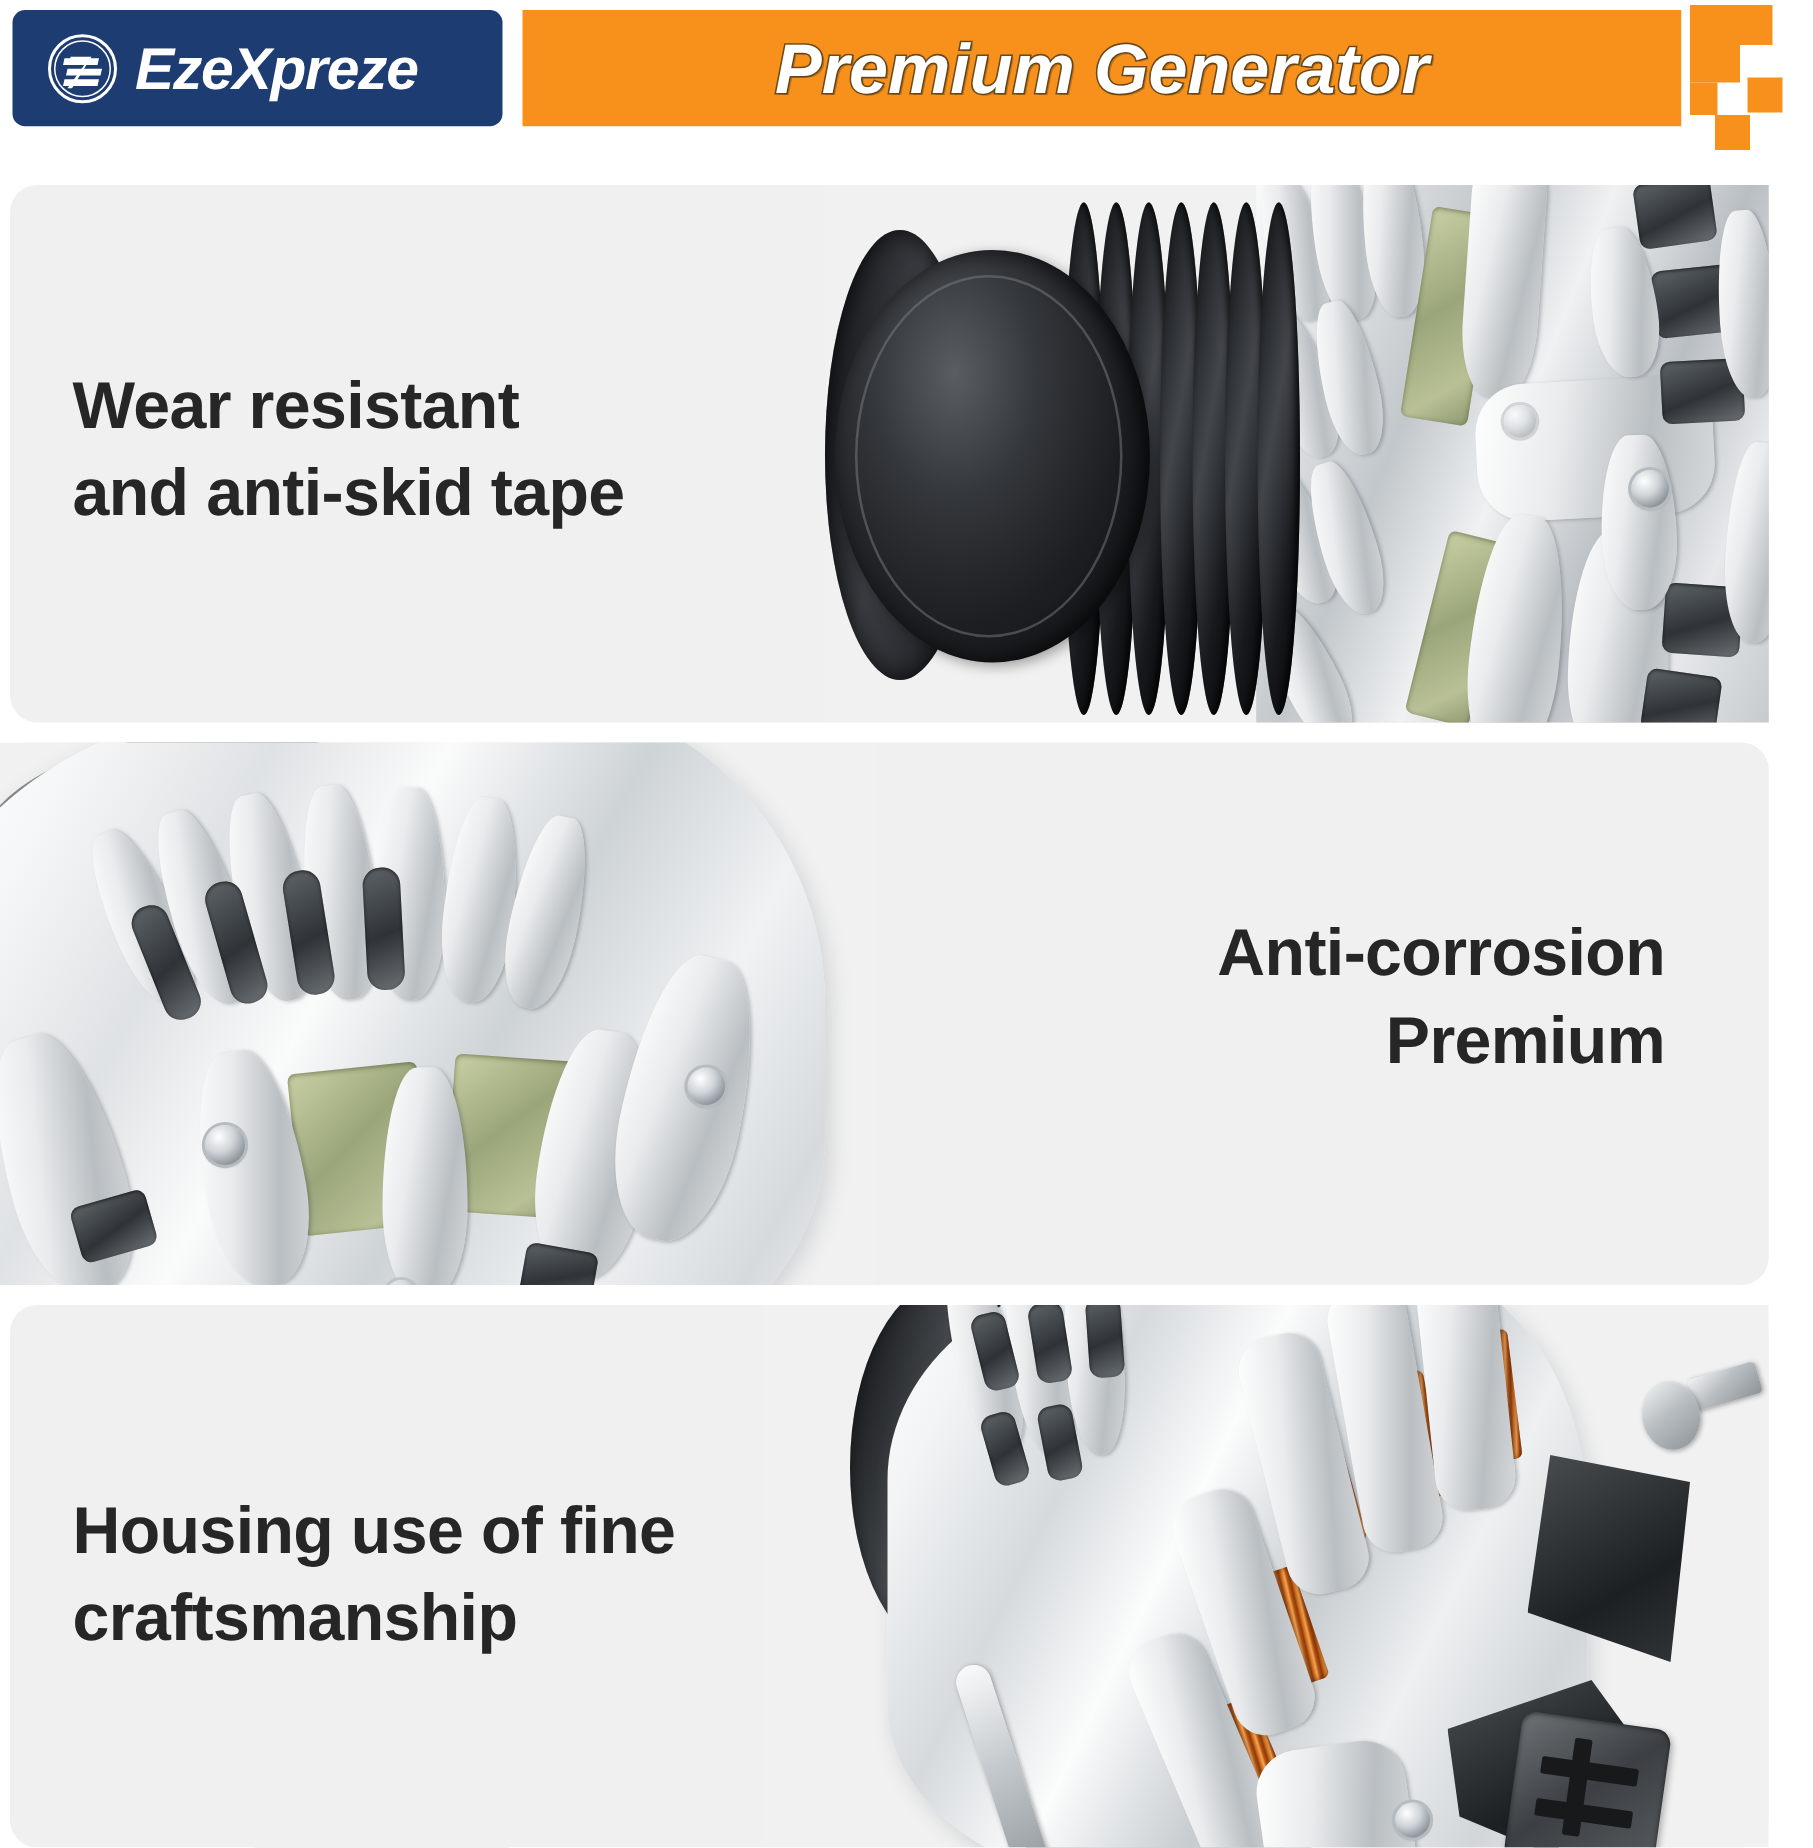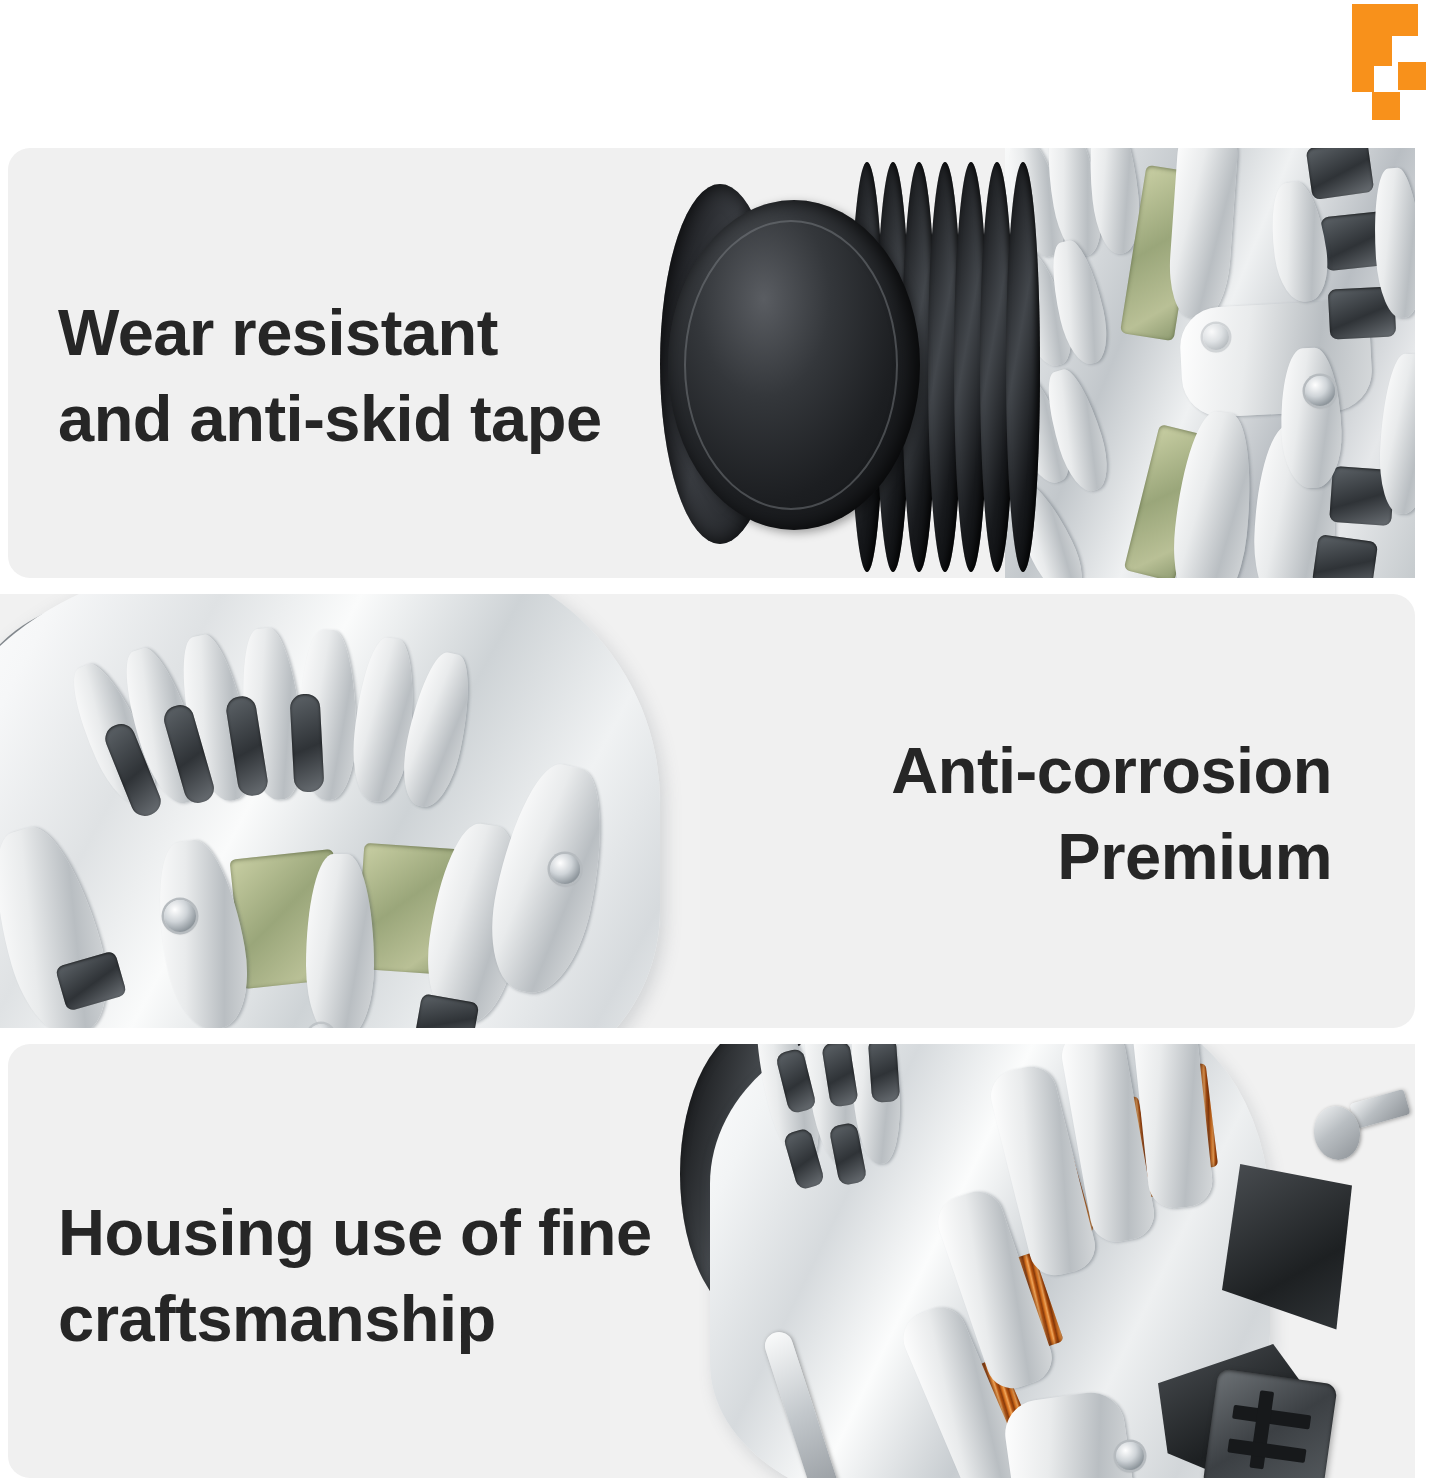--- a/index.html
+++ b/index.html
@@ -91,21 +91,21 @@
     border-radius: 22px;
     overflow: hidden;
   }
   .panel-1 { left: 8px;  top: 148px;  width: 1407px; height: 430px; }
   .panel-2 { left: 0px;  top: 594px;  width: 1415px; height: 434px; }
   .panel-3 { left: 8px;  top: 1044px; width: 1407px; height: 434px; }
 
   .caption {
     position: absolute;
     color: #262626;
-    font-size: 65px;
+    font-size: 53px;
     font-weight: bold;
     line-height: 1.32;
     letter-spacing: -0.5px;
     font-family: "Liberation Sans", sans-serif;
     white-space: pre-line;
     z-index: 5;
   }
   .cap-1 { left: 58px;  top: 290px;  text-align: left; }
   .cap-2 { right: 118px; top: 728px;  text-align: right; }
   .cap-3 { left: 58px;  top: 1190px; text-align: left; }
@@ -291,21 +291,37 @@
   .blackwing {
     position: absolute;
     background: linear-gradient(150deg,#4a4e52 0%, #1d2022 60%, #35393c 100%);
   }
 </style>
 </head>
 <body>
 
 <div class="header">
 
-
+  <div class="logo-badge">
+    <svg class="logo-mark" viewBox="0 0 100 100">
+      <circle cx="50" cy="50" r="44" fill="none" stroke="#ffffff" stroke-width="4"></circle>
+      <circle cx="50" cy="50" r="37" fill="none" stroke="#ffffff" stroke-width="2"></circle>
+      <g fill="#ffffff">
+        <path d="M26 36 L72 36 L70 45 L24 45 Z"></path>
+        <path d="M30 50 L76 50 L74 59 L28 59 Z"></path>
+        <path d="M26 64 L72 64 L70 73 L24 73 Z"></path>
+        <path d="M34 34 L62 34 L36 76 L30 76 L56 40 L34 40 Z"></path>
+      </g>
+    </svg>
+    <span class="logo-word">EzeXpreze</span>
+  </div>
+
+  <div class="title-banner">
+    <span class="title-text">Premium Generator</span>
+  </div>
 
   <div class="deco-blocks">
     <i class="db1"></i>
       <i class="db2"></i>
       <i class="db3"></i>
       <i class="db4"></i>
       <i class="db5"></i>
   </div>
 </div>
 

